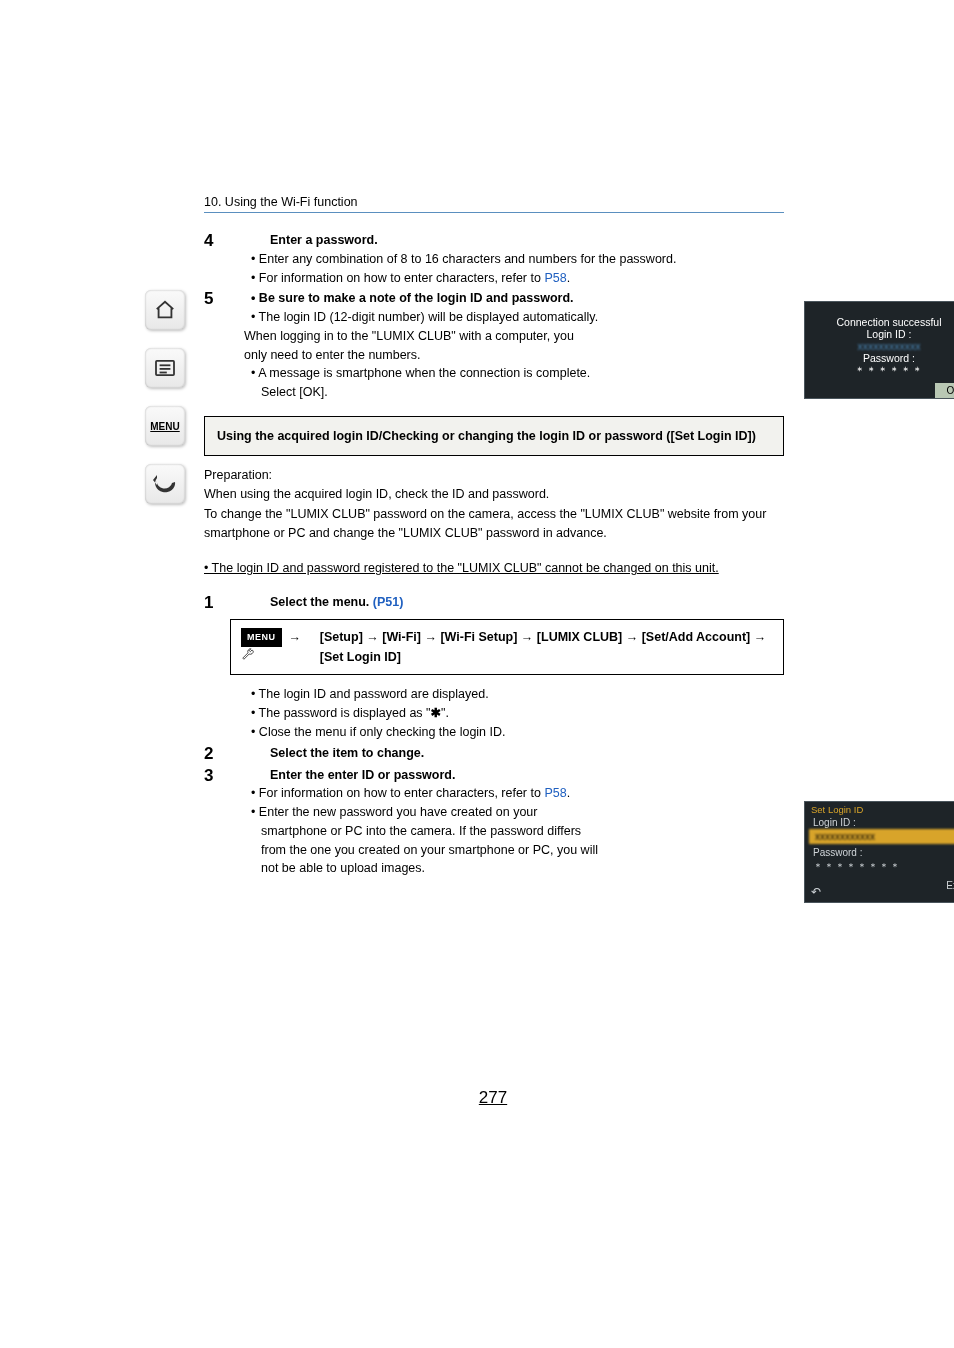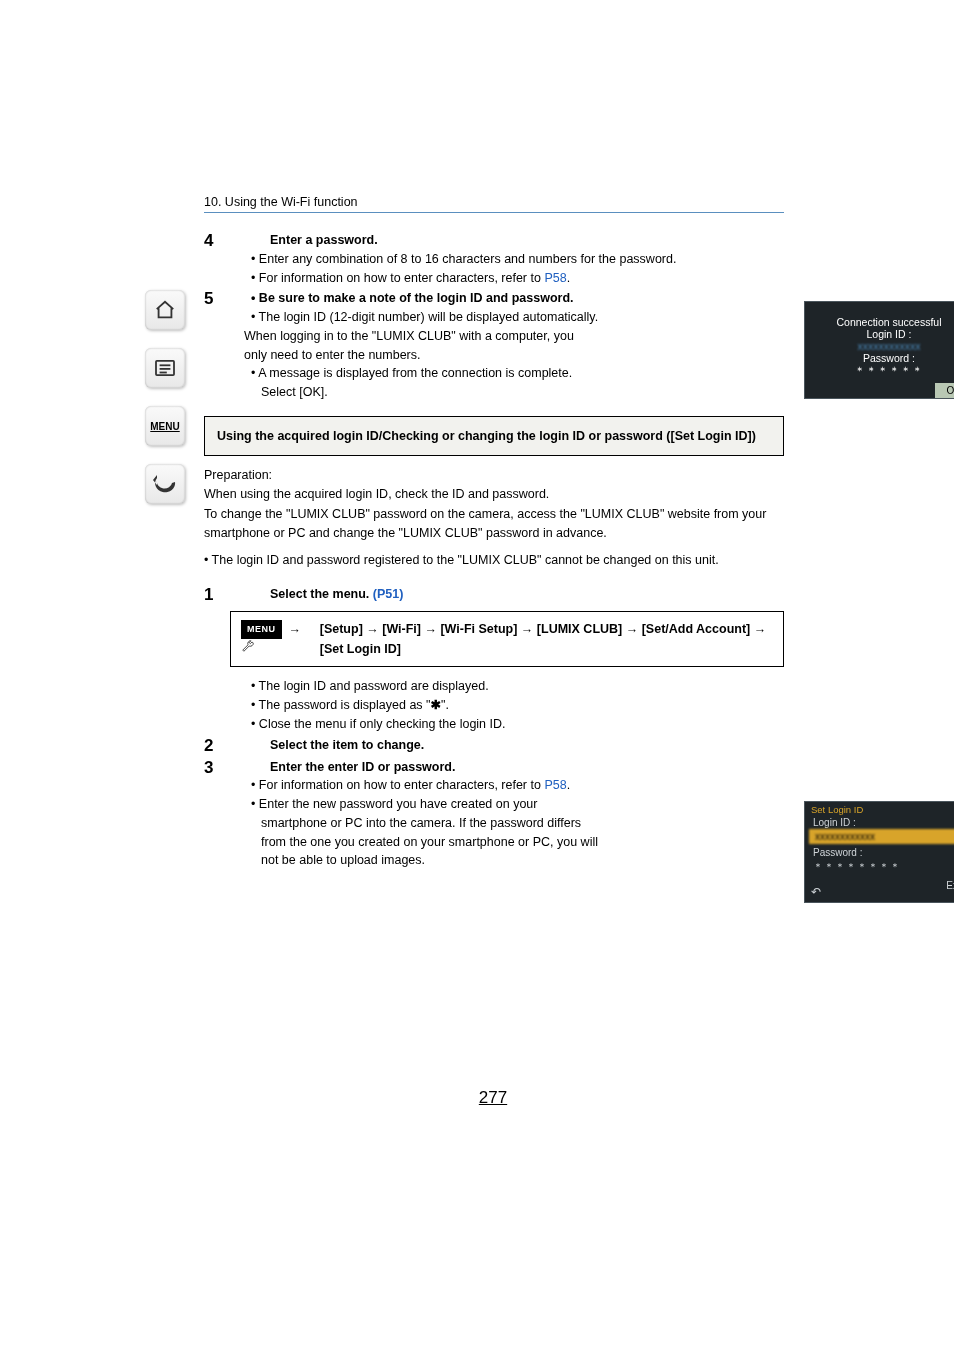--- a/index.html
+++ b/index.html
@@ -177,40 +177,40 @@
         </div>
       </div>
     </div>
 
     <div class="step-row">
       <div class="step-num">5</div>
       <div class="step-body" style="width:370px; max-width:370px;">
         <div class="bullet" style="font-weight:bold;">• Be sure to make a note of the login ID and password.</div>
         <div class="bullet">• The login ID (12-digit number) will be displayed automatically.</div>
         <div class="sub-indent">When logging in to the "LUMIX CLUB" with a computer, you only need to enter the numbers.</div>
-        <div class="bullet">• A message is displayed from the connection is complete. Select [OK].</div>
+        <div class="bullet">• A message is smartphone when the connection is complete. Select [OK].</div>
       </div>
     </div>
 
     <div class="screenshot-right ss1">
       <div>Connection successful</div>
       <div>Login ID :</div>
       <div class="lid">xxxxxxxxxxxx</div>
       <div>Password :</div>
       <div class="pwd-dots">＊＊＊＊＊＊</div>
       <div class="ok-btn">OK</div>
     </div>
 
     <div class="callout-box">Using the acquired login ID/Checking or changing the login ID or password ([Set Login ID])</div>
 
     <div class="prep-block">
       <div>Preparation:</div>
       <div>When using the acquired login ID, check the ID and password.</div>
       <div>To change the "LUMIX CLUB" password on the camera, access the "LUMIX CLUB" website from your smartphone or PC and change the "LUMIX CLUB" password in advance.</div>
-      <div style="margin-top:8px;">• The login ID and password registered to the "LUMIX CLUB" cannot be changed on this unit.</div>
+      <div style="margin-top:16px;text-decoration:underline;">• The login ID and password registered to the "LUMIX CLUB" cannot be changed on this unit.</div>
     </div>
 
     <div class="step-row">
       <div class="step-num">1</div>
       <div class="step-body">
         <span class="step-title">Select the menu. </span><a href="#" class="link" style="font-weight:bold;">(P51)</a>
       </div>
     </div>
 
     <div class="menu-box">

